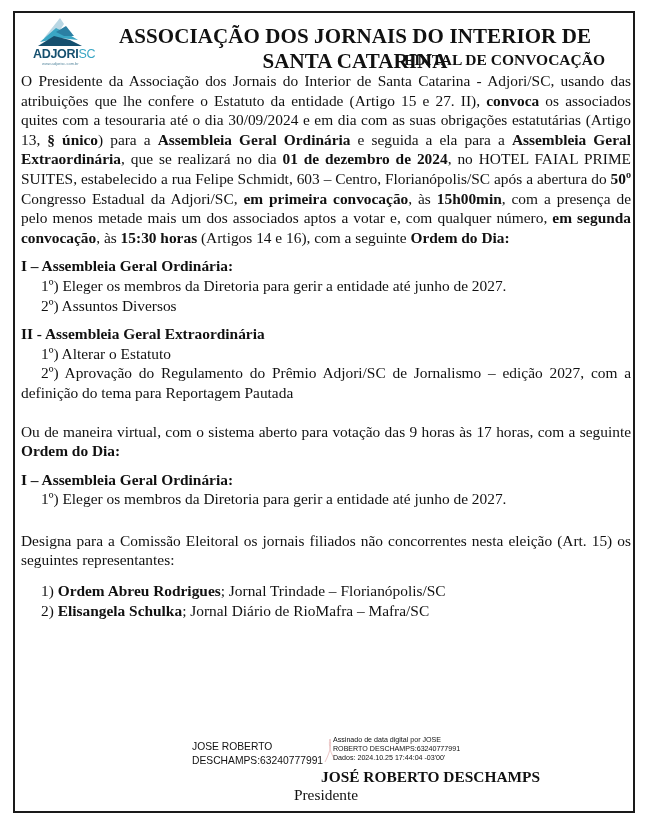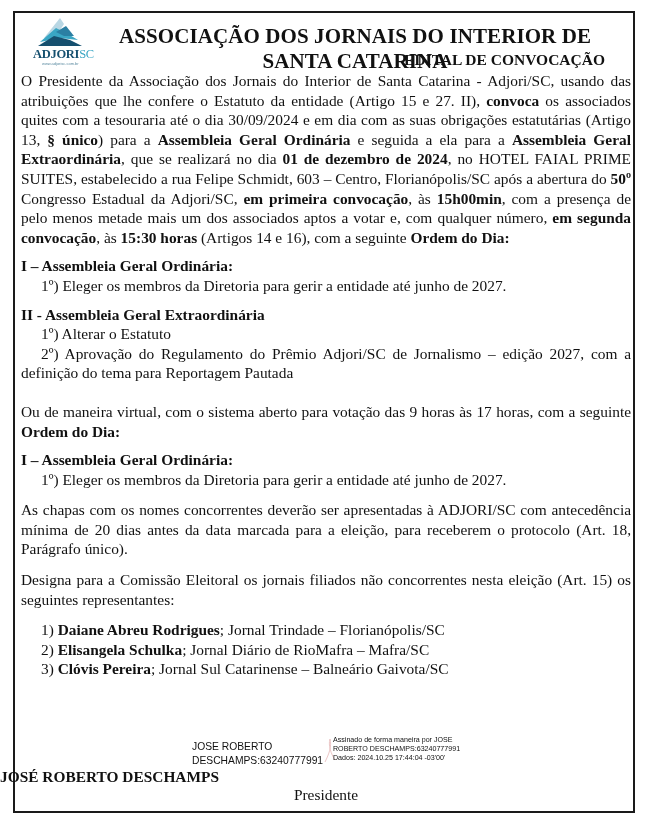--- a/index.html
+++ b/index.html
@@ -2,21 +2,21 @@
 <html><head>
 <meta charset="utf-8">
 <style>
   html, body { margin:0; padding:0; background:#ffffff; }
   body { width:652px; height:825px; position:relative; overflow:hidden;
          font-family:"Liberation Serif", serif; color:#111; }
   .frame { position:absolute; left:13px; top:11px; width:622px; height:802px;
            border:2px solid #1a1a1a; box-sizing:border-box; }
   .logo { position:absolute; left:30px; top:16px; width:60px; height:50px; }
   .logo svg { display:block; }
-  .logo-text { position:absolute; left:33px; top:47px; font-family:Liberation Serif, serif;
+  .logo-text { position:absolute; left:33px; top:47px; font-family:Liberation Sans, sans-serif;
                font-weight:bold; font-size:12.5px; letter-spacing:-0.3px; color:#16506f; }
   .logo-text .sc { color:#3aa6c4; font-weight:normal; }
   .logo-url { position:absolute; left:42px; top:61px; font-family:"Liberation Sans", sans-serif;
               font-size:4px; color:#5a8aa0; }
   .h1 { position:absolute; left:105px; top:24px; width:500px; text-align:center;
         font-weight:bold; font-size:21px; letter-spacing:0.1px; }
   .h2 { position:absolute; left:105px; top:51px; width:500px; text-align:right;
         font-weight:bold; font-size:15.5px; }
   .body { position:absolute; left:21px; top:71px; width:610px; font-size:15.4px; line-height:19.6px; }
   .body p { margin:0; }
@@ -24,21 +24,21 @@
   .sec { font-weight:bold; margin-top:9px !important; }
   .ind { padding-left:20px; }
   .gap { height:11px; }
   .gap2 { height:19px; }
   b { font-weight:bold; }
   .sig-left { position:absolute; left:192px; top:740px; font-family:"Liberation Sans", sans-serif;
               font-size:10.3px; line-height:14px; color:#111; }
   .sig-mark { position:absolute; left:323px; top:736px; width:14px; height:28px; }
   .sig-right { position:absolute; left:333px; top:736px; font-family:"Liberation Sans", sans-serif;
                font-size:7.1px; line-height:9px; color:#111; }
-  .signer { position:absolute; left:0; width:540px; top:768px; text-align:left;
+  .signer { position:absolute; left:0; width:540px; top:768px; text-align:right;
             font-weight:bold; font-size:15.4px; }
   .role { position:absolute; left:0; width:652px; top:786px; text-align:center; font-size:15.4px; }
 </style>
 </head>
 <body>
 
 <div class="frame"></div>
 
 <div class="logo">
   <svg width="60" height="34" viewBox="0 0 60 34">
@@ -52,54 +52,53 @@
 <div class="logo-url">www.adjorisc.com.br</div>
 
 <div class="h1">ASSOCIAÇÃO DOS JORNAIS DO INTERIOR DE SANTA CATARINA</div>
 <div class="h2">EDITAL DE CONVOCAÇÃO</div>
 
 <div class="body">
   <p class="j"><span>O Presidente da Associação dos Jornais do Interior de Santa Catarina - Adjori/SC, usando das atribuições que lhe confere o Estatuto da entidade (Artigo 15 e 27. II), </span><b>convoca</b><span> os associados quites com a tesouraria até o dia 30/09/2024 e em dia com as suas obrigações estatutárias (Artigo 13, </span><b>§ único</b><span>) para a </span><b>Assembleia Geral Ordinária</b><span> e seguida a ela para a </span><b>Assembleia Geral Extraordinária</b><span>, que se realizará no dia </span><b>01 de dezembro de 2024</b><span>, no HOTEL FAIAL PRIME SUITES, estabelecido a rua Felipe Schmidt, 603 – Centro, Florianópolis/SC após a abertura do </span><b>50º</b><span> Congresso Estadual da Adjori/SC, </span><b>em primeira convocação</b><span>, às </span><b>15h00min</b><span>, com a presença de pelo menos metade mais um dos associados aptos a votar e, com qualquer número, </span><b>em segunda convocação</b><span>, às </span><b>15:30 horas</b><span> (Artigos 14 e 16), com a seguinte </span><b>Ordem do Dia:</b></p>
 
   <p class="sec">I – Assembleia Geral Ordinária:</p>
   <p class="ind">1º) Eleger os membros da Diretoria para gerir a entidade até junho de 2027.</p>
+  <p class="ind">2º) Assuntos Diversos</p>
 
   <p class="sec">II - Assembleia Geral Extraordinária</p>
   <p class="ind">1º) Alterar o Estatuto</p>
   <p class="j" style="text-indent:20px;">2º) Aprovação do Regulamento do Prêmio Adjori/SC de Jornalismo – edição 2027, com a definição do tema para Reportagem Pautada</p>
 
   <div class="gap2"></div>
   <p class="j"><span>Ou de maneira virtual, com o sistema aberto para votação das 9 horas às 17 horas, com a seguinte </span><b>Ordem do Dia:</b></p>
 
   <p class="sec">I – Assembleia Geral Ordinária:</p>
   <p class="ind">1º) Eleger os membros da Diretoria para gerir a entidade até junho de 2027.</p>
 
   <div class="gap"></div>
-  <p class="j">As chapas com os nomes concorrentes deverão ser apresentadas à ADJORI/SC com antecedência mínima de 20 dias antes da data marcada para a eleição, para receberem o protocolo (Art. 18, Parágrafo único).</p>
 
   <div class="gap"></div>
   <p class="j">Designa para a Comissão Eleitoral os jornais filiados não concorrentes nesta eleição (Art. 15) os seguintes representantes:</p>
 
   <div class="gap"></div>
-  <p class="ind"><span>1) </span><b>Daiane Abreu Rodrigues</b><span>; Jornal Trindade – Florianópolis/SC</span></p>
+  <p class="ind"><span>1) </span><b>Ordem Abreu Rodrigues</b><span>; Jornal Trindade – Florianópolis/SC</span></p>
   <p class="ind"><span>2) </span><b>Elisangela Schulka</b><span>; Jornal Diário de RioMafra – Mafra/SC</span></p>
-  <p class="ind"><span>3) </span><b>Clóvis Pereira</b><span>; Jornal Sul Catarinense – Balneário Gaivota/SC</span></p>
 
   <div class="gap"></div>
 
   <div class="gap"></div>
 </div>
 
 <div class="sig-left">
   <div>JOSE ROBERTO</div>
   <div>DESCHAMPS:63240777991</div>
 </div>
 <svg class="sig-mark" viewBox="0 0 14 28">
   <path d="M2 26 C6 18 9 10 7 3 C5 9 8 18 12 24" fill="none" stroke="#e6b8b8" stroke-width="0.8"></path>
 </svg>
 <div class="sig-right">
-  <div>Assinado de forma maneira por JOSE</div>
+  <div>Assinado de data digital por JOSE</div>
   <div>ROBERTO DESCHAMPS:63240777991</div>
   <div>Dados: 2024.10.25 17:44:04 -03'00'</div>
 </div>
 
 <div class="signer">JOSÉ ROBERTO DESCHAMPS</div>
 <div class="role">Presidente</div>
 
 </body></html>

